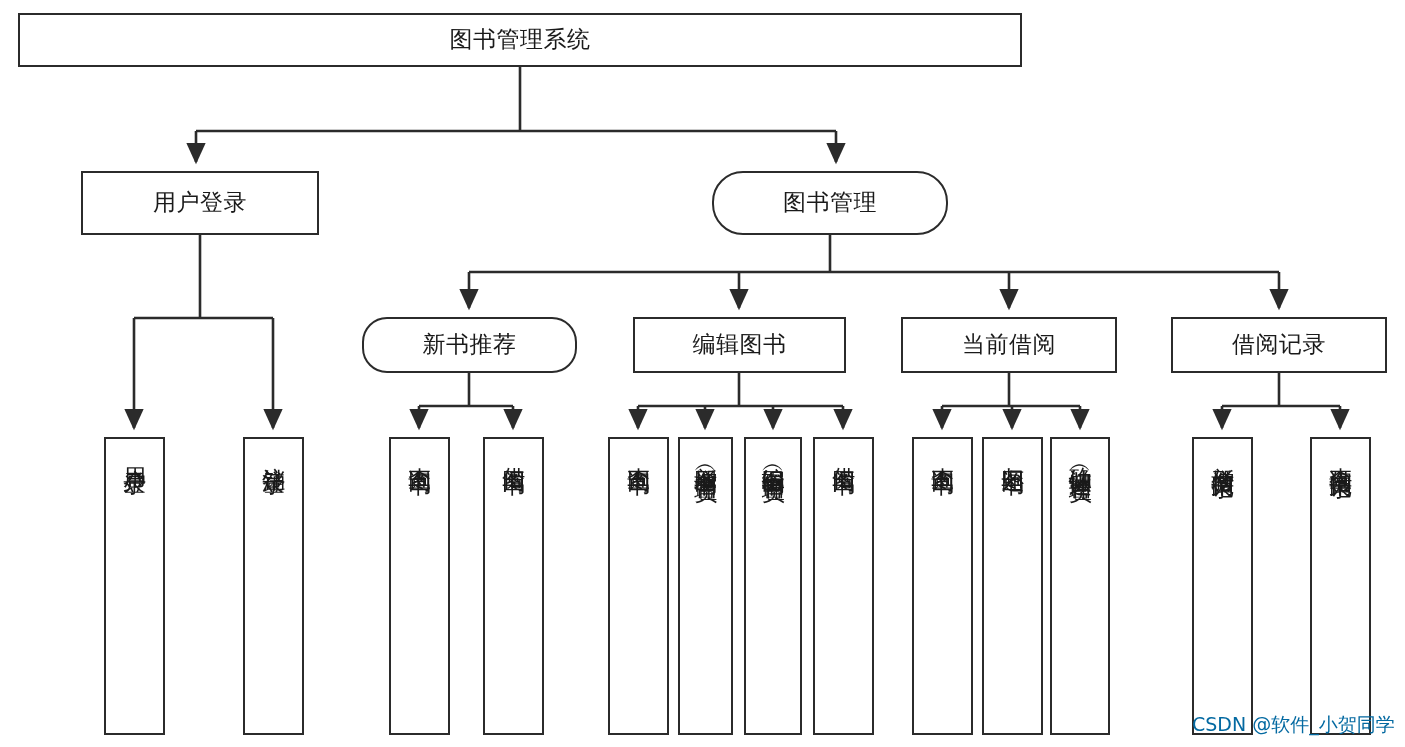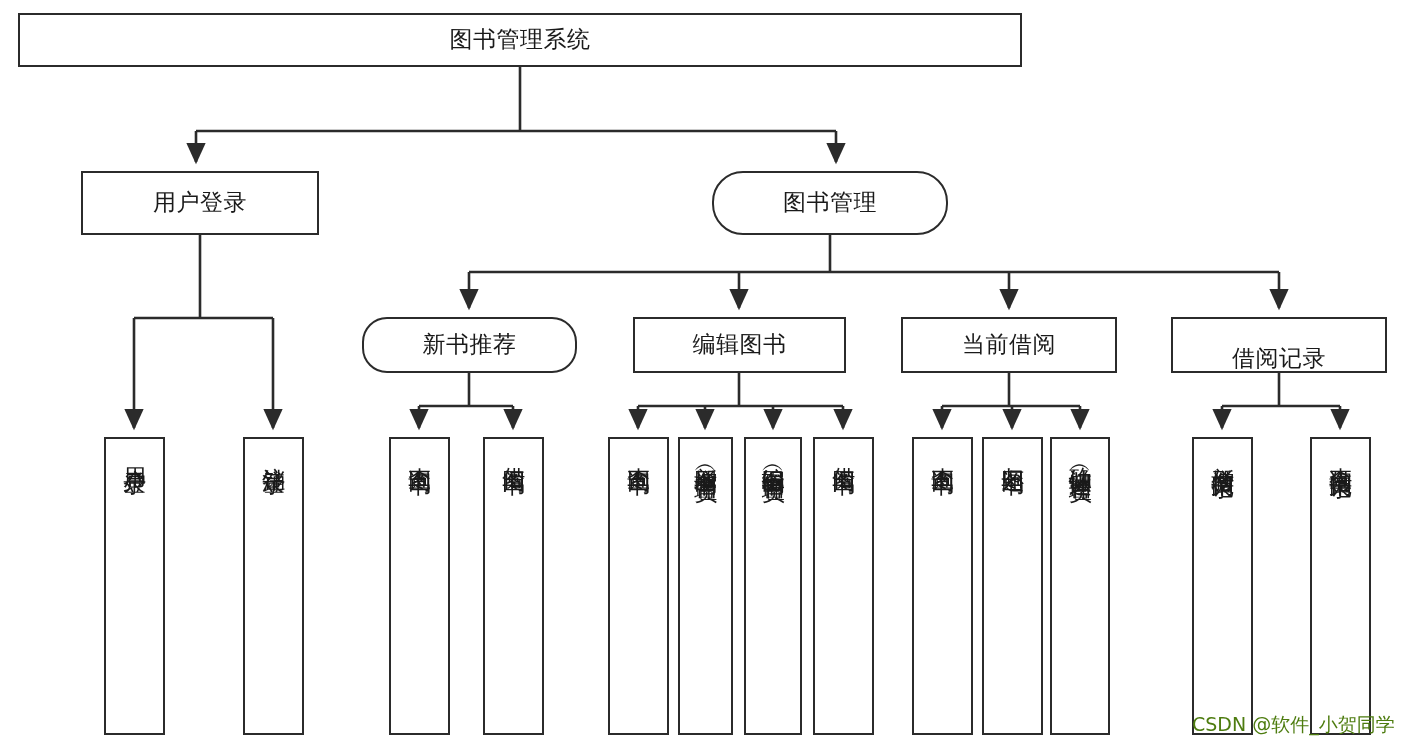--- a/index.html
+++ b/index.html
@@ -55,21 +55,21 @@
     top: 0;
     width: 1405px;
     height: 747px;
     pointer-events: none;
   }
   .watermark {
     position: absolute;
     left: 1192px;
     top: 712px;
     font-size: 19px;
-    color: #4d7c0f;
+    color: #0369a1;
     white-space: nowrap;
     font-family: "DejaVu Sans", "Liberation Sans", sans-serif;
   }
 </style>
 </head>
 <body>
 
 <div id="canvas">
 
   <svg id="edges" viewBox="0 0 1405 747" xmlns="http://www.w3.org/2000/svg">
@@ -135,21 +135,21 @@
 
   <div class="node node-h" style="left:362px; top:317px; width:215px; height:56px;border-radius:25px;">
     <span class="label">新书推荐</span>
   </div>
   <div class="node node-h" style="left:633px; top:317px; width:213px; height:56px;">
     <span class="label">编辑图书</span>
   </div>
   <div class="node node-h" style="left:901px; top:317px; width:216px; height:56px;">
     <span class="label">当前借阅</span>
   </div>
-  <div class="node node-h" style="left:1171px; top:317px; width:216px; height:56px;align-items:flex-end;">
+  <div class="node node-h" style="left:1171px; top:317px; width:216px; height:56px;">
     <span class="label">借阅记录</span>
   </div>
 
   <div class="node node-v" style="left:104px; top:437px; width:61px; height:298px;">
     <span class="label">用户登录</span>
   </div>
   <div class="node node-v" style="left:243px; top:437px; width:61px; height:298px;">
     <span class="label">注销登录</span>
   </div>
 

